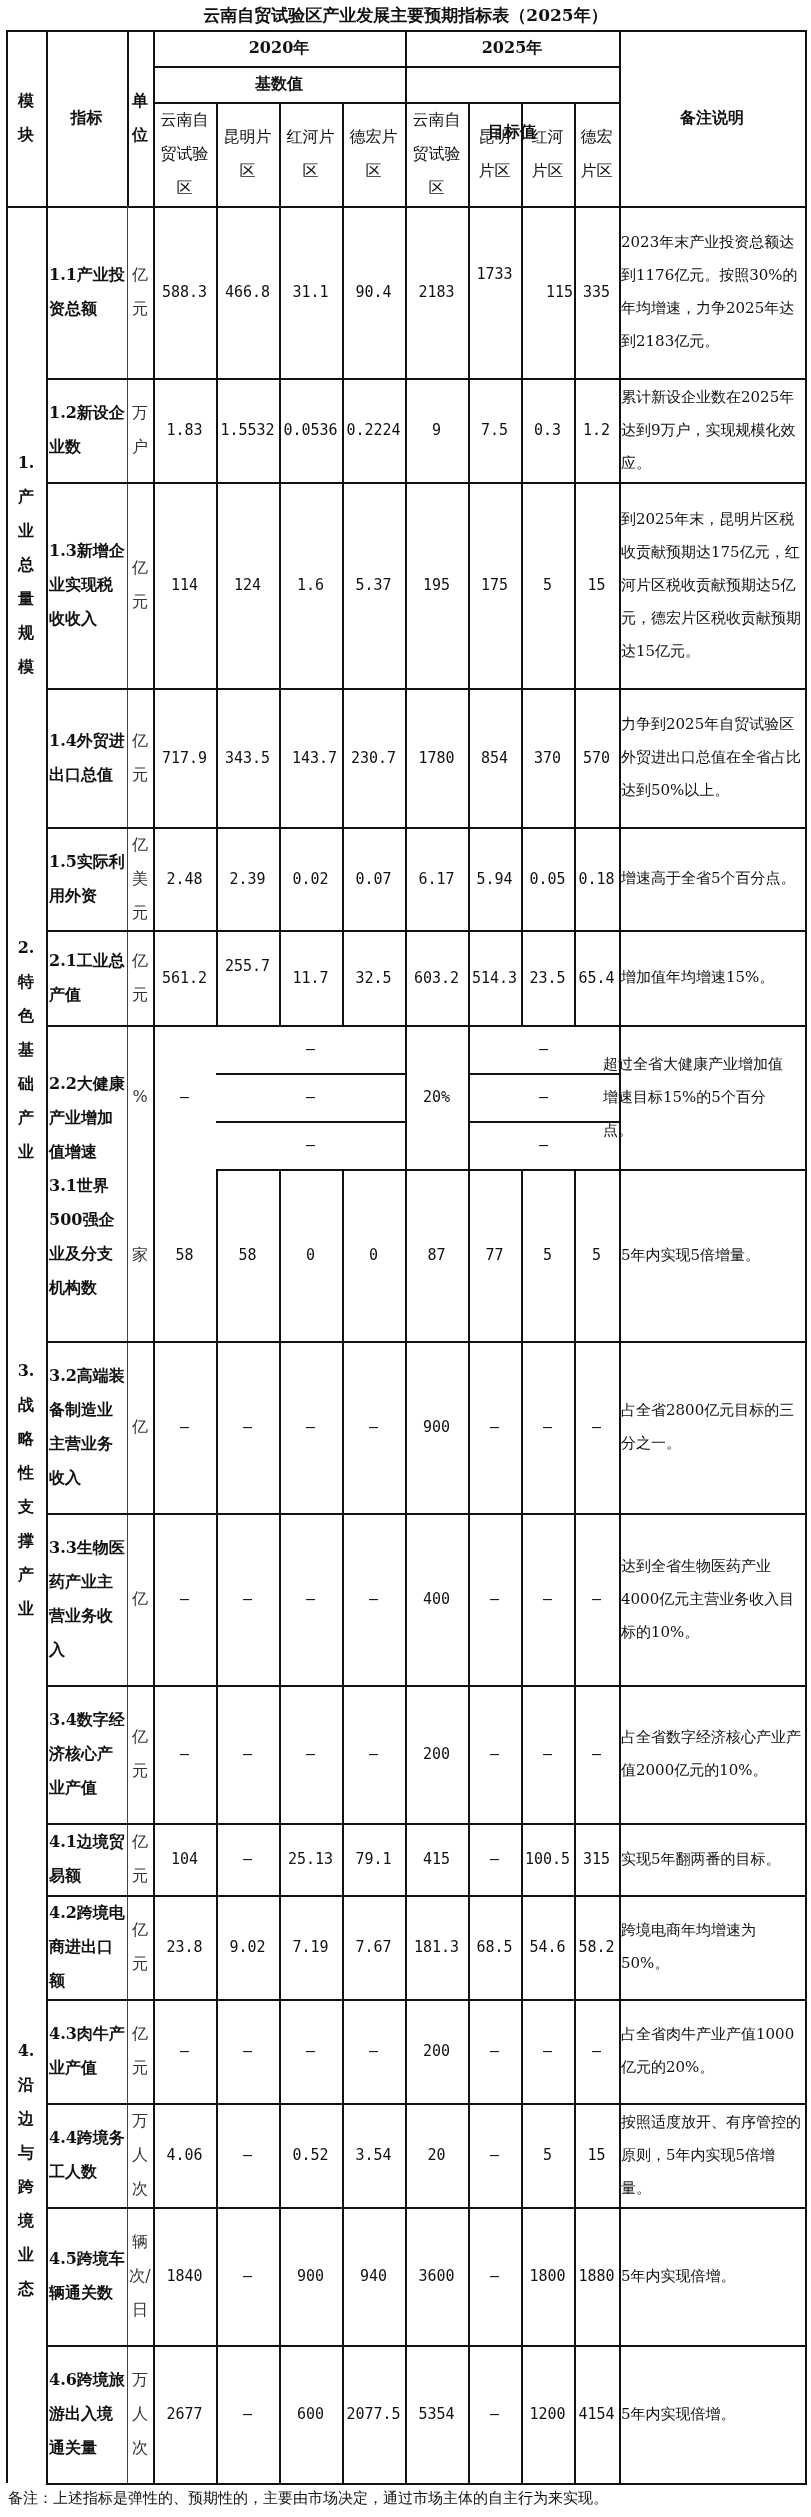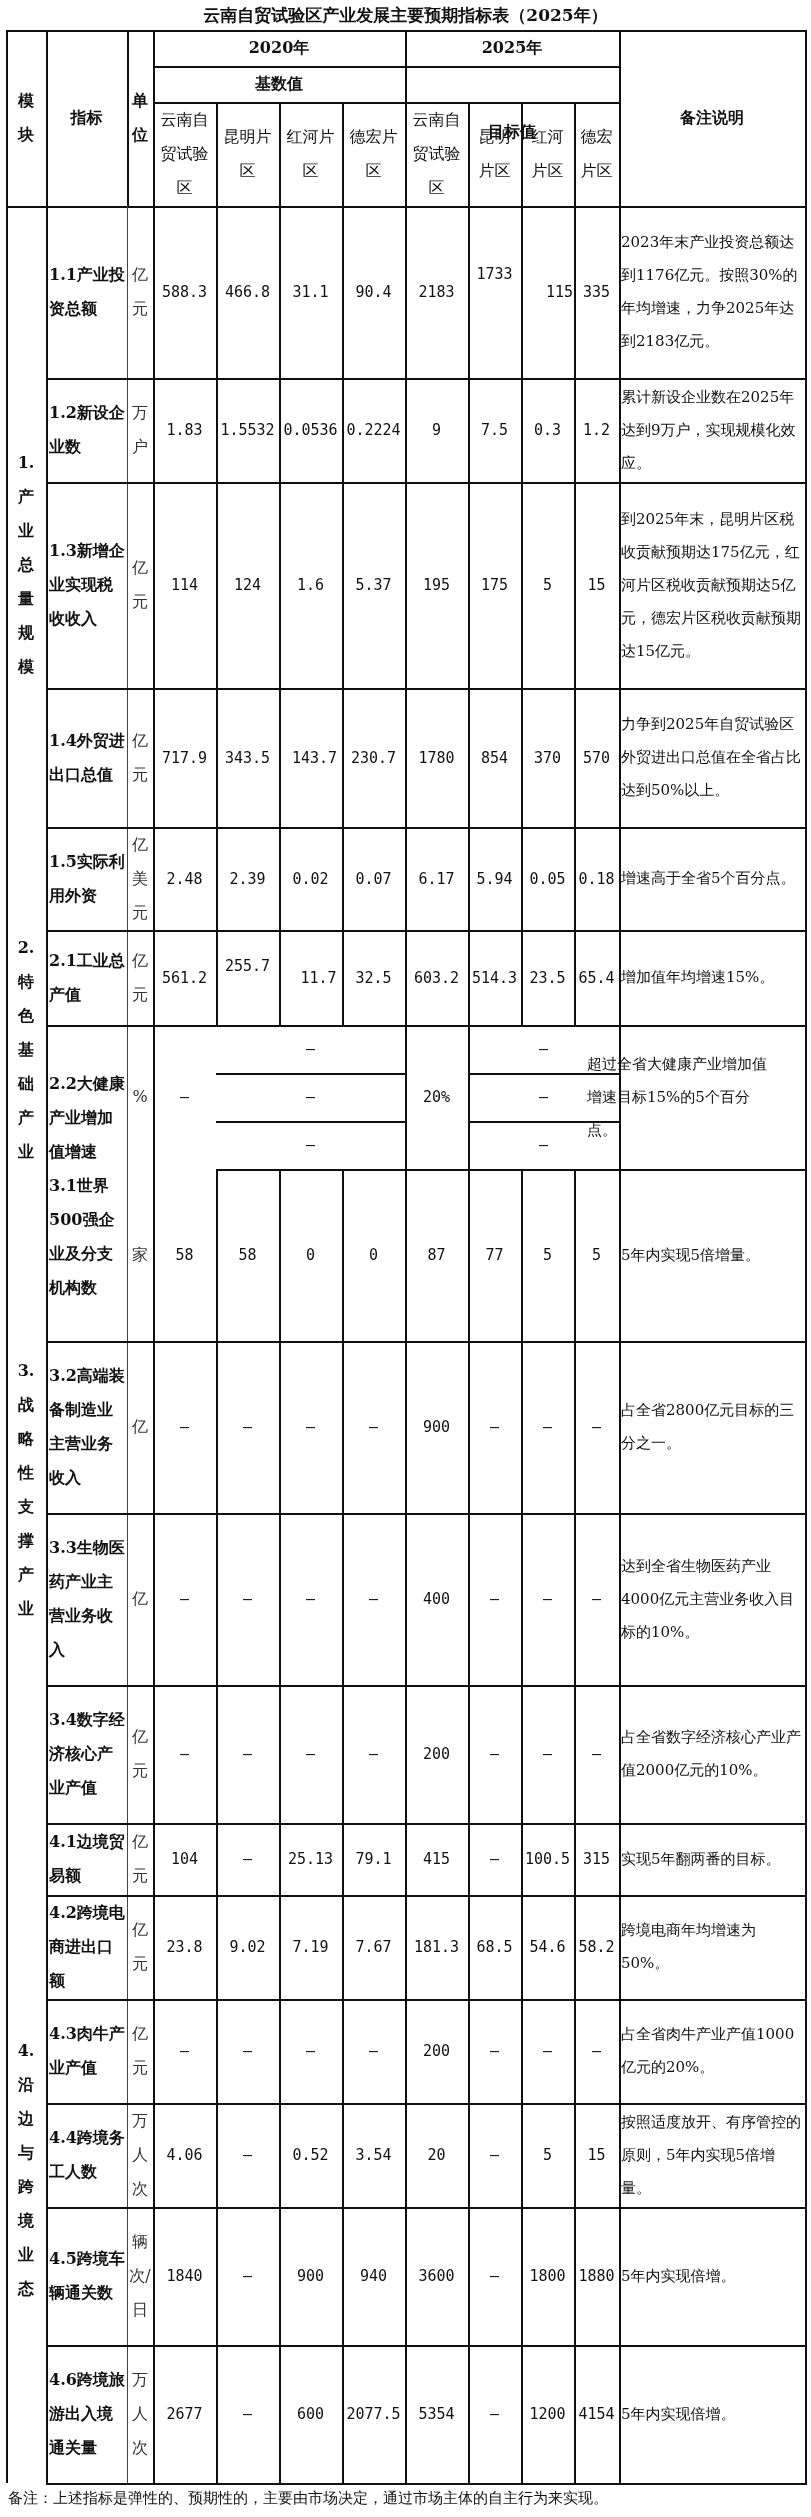--- a/index.html
+++ b/index.html
@@ -102,36 +102,36 @@
     <div class="cell num" style="left: 521px; top: 827px; width: 53px; height: 103px;">0.05</div>
     <div class="cell num" style="left: 342px; top: 827px; width: 63px; height: 103px;">0.07</div>
     <div class="cell num" style="left: 574px; top: 827px; width: 45px; height: 103px;">0.18</div>
     <div class="cell note" style="left: 619px; top: 827px; width: 186px; height: 103px;">增速高于全省5个百分点。</div>
     <div class="cell ind" style="left: 46px; top: 930px; width: 81px; height: 95px;">2.1工业总产值</div>
     <div class="cell unit" style="left: 127px; top: 930px; width: 26px; height: 95px; padding: 0px 3px; word-break: break-all;">亿元</div>
     <div class="cell num" style="left: 153px; top: 930px; width: 63px; height: 95px;">561.2</div>
     <div class="cell num" style="left: 405px; top: 930px; width: 63px; height: 95px;">603.2</div>
     <div class="cell num" style="left: 216px; top: 930px; width: 63px; height: 71px;">255.7</div>
     <div class="cell num" style="left: 468px; top: 930px; width: 53px; height: 95px;">514.3</div>
-    <div class="cell num" style="left: 287px; top: 930px; width: 63px; height: 95px;">11.7</div>
+    <div class="cell num" style="left: 279px; top: 930px; width: 63px; height: 95px;">11.7</div>
     <div class="cell num" style="left: 521px; top: 930px; width: 53px; height: 95px;">23.5</div>
     <div class="cell num" style="left: 342px; top: 930px; width: 63px; height: 95px;">32.5</div>
     <div class="cell num" style="left: 574px; top: 930px; width: 45px; height: 95px;">65.4</div>
     <div class="cell note" style="left: 619px; top: 930px; width: 186px; height: 95px;">增加值年均增速15%。</div>
     <div class="cell ind" style="left: 46px; top: 1025px; width: 81px; height: 144px; align-items: flex-end;">2.2大健康产业增加值增速</div>
     <div class="cell unit" style="left: 127px; top: 1025px; width: 26px; height: 144px;">%</div>
     <div class="cell num" style="left: 153px; top: 1025px; width: 63px; height: 144px;">—</div>
     <div class="cell num" style="left: 216px; top: 1025px; width: 189px; height: 48px;">—</div>
     <div class="cell num" style="left: 468px; top: 1025px; width: 151px; height: 48px;">—</div>
     <div class="cell num" style="left: 216px; top: 1073px; width: 189px; height: 48px;">—</div>
     <div class="cell num" style="left: 468px; top: 1073px; width: 151px; height: 48px;">—</div>
     <div class="cell num" style="left: 216px; top: 1121px; width: 189px; height: 48px;">—</div>
     <div class="cell num" style="left: 468px; top: 1121px; width: 151px; height: 48px;">—</div>
     <div class="cell num" style="left: 405px; top: 1025px; width: 63px; height: 144px;">20%</div>
-    <div class="cell note" style="left: 585px; top: 1025px; width: 186px; height: 144px;">超过全省大健康产业增加值增速目标15%的5个百分点。</div>
+    <div class="cell note" style="left: 601px; top: 1025px; width: 186px; height: 144px;">超过全省大健康产业增加值增速目标15%的5个百分点。</div>
     <div class="cell ind" style="left: 46px; top: 1169px; width: 81px; height: 172px; align-items: flex-start;">3.1世界500强企业及分支机构数</div>
     <div class="cell unit" style="left: 127px; top: 1169px; width: 26px; height: 172px; padding: 0px 3px; word-break: break-all;">家</div>
     <div class="cell num" style="left: 153px; top: 1169px; width: 63px; height: 172px;">58</div>
     <div class="cell num" style="left: 405px; top: 1169px; width: 63px; height: 172px;">87</div>
     <div class="cell num" style="left: 216px; top: 1169px; width: 63px; height: 172px;">58</div>
     <div class="cell num" style="left: 468px; top: 1169px; width: 53px; height: 172px;">77</div>
     <div class="cell num" style="left: 279px; top: 1169px; width: 63px; height: 172px;">0</div>
     <div class="cell num" style="left: 521px; top: 1169px; width: 53px; height: 172px;">5</div>
     <div class="cell num" style="left: 342px; top: 1169px; width: 63px; height: 172px;">0</div>
     <div class="cell num" style="left: 574px; top: 1169px; width: 45px; height: 172px;">5</div>

